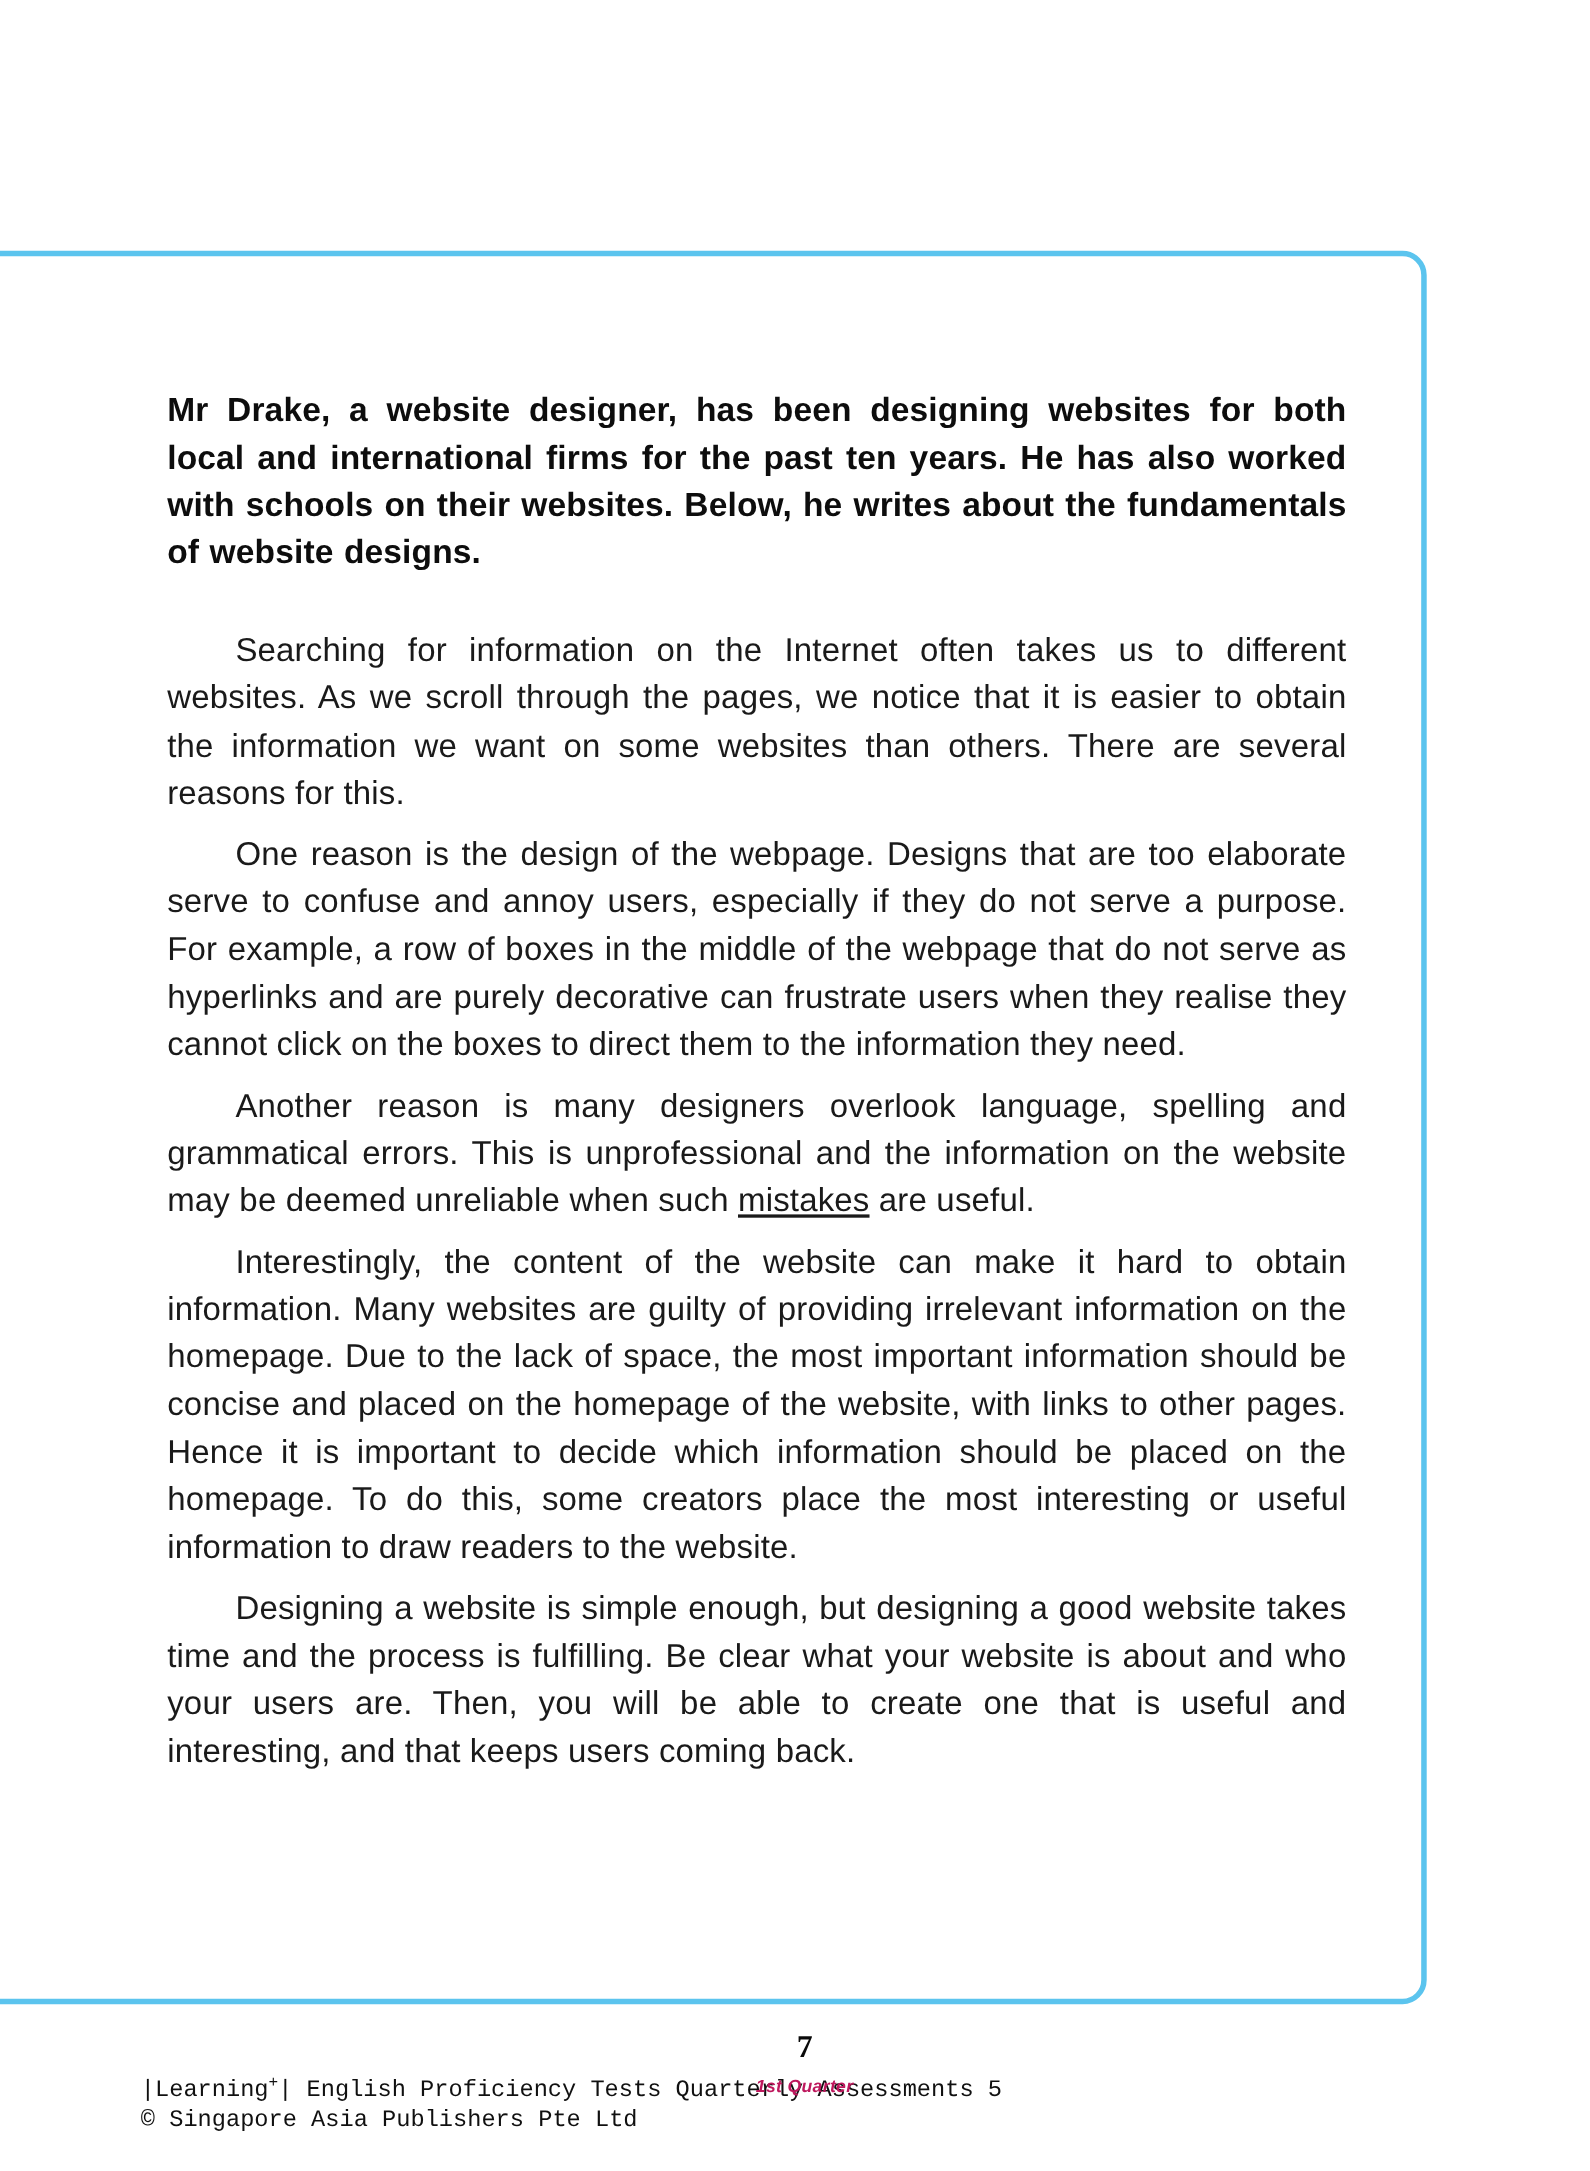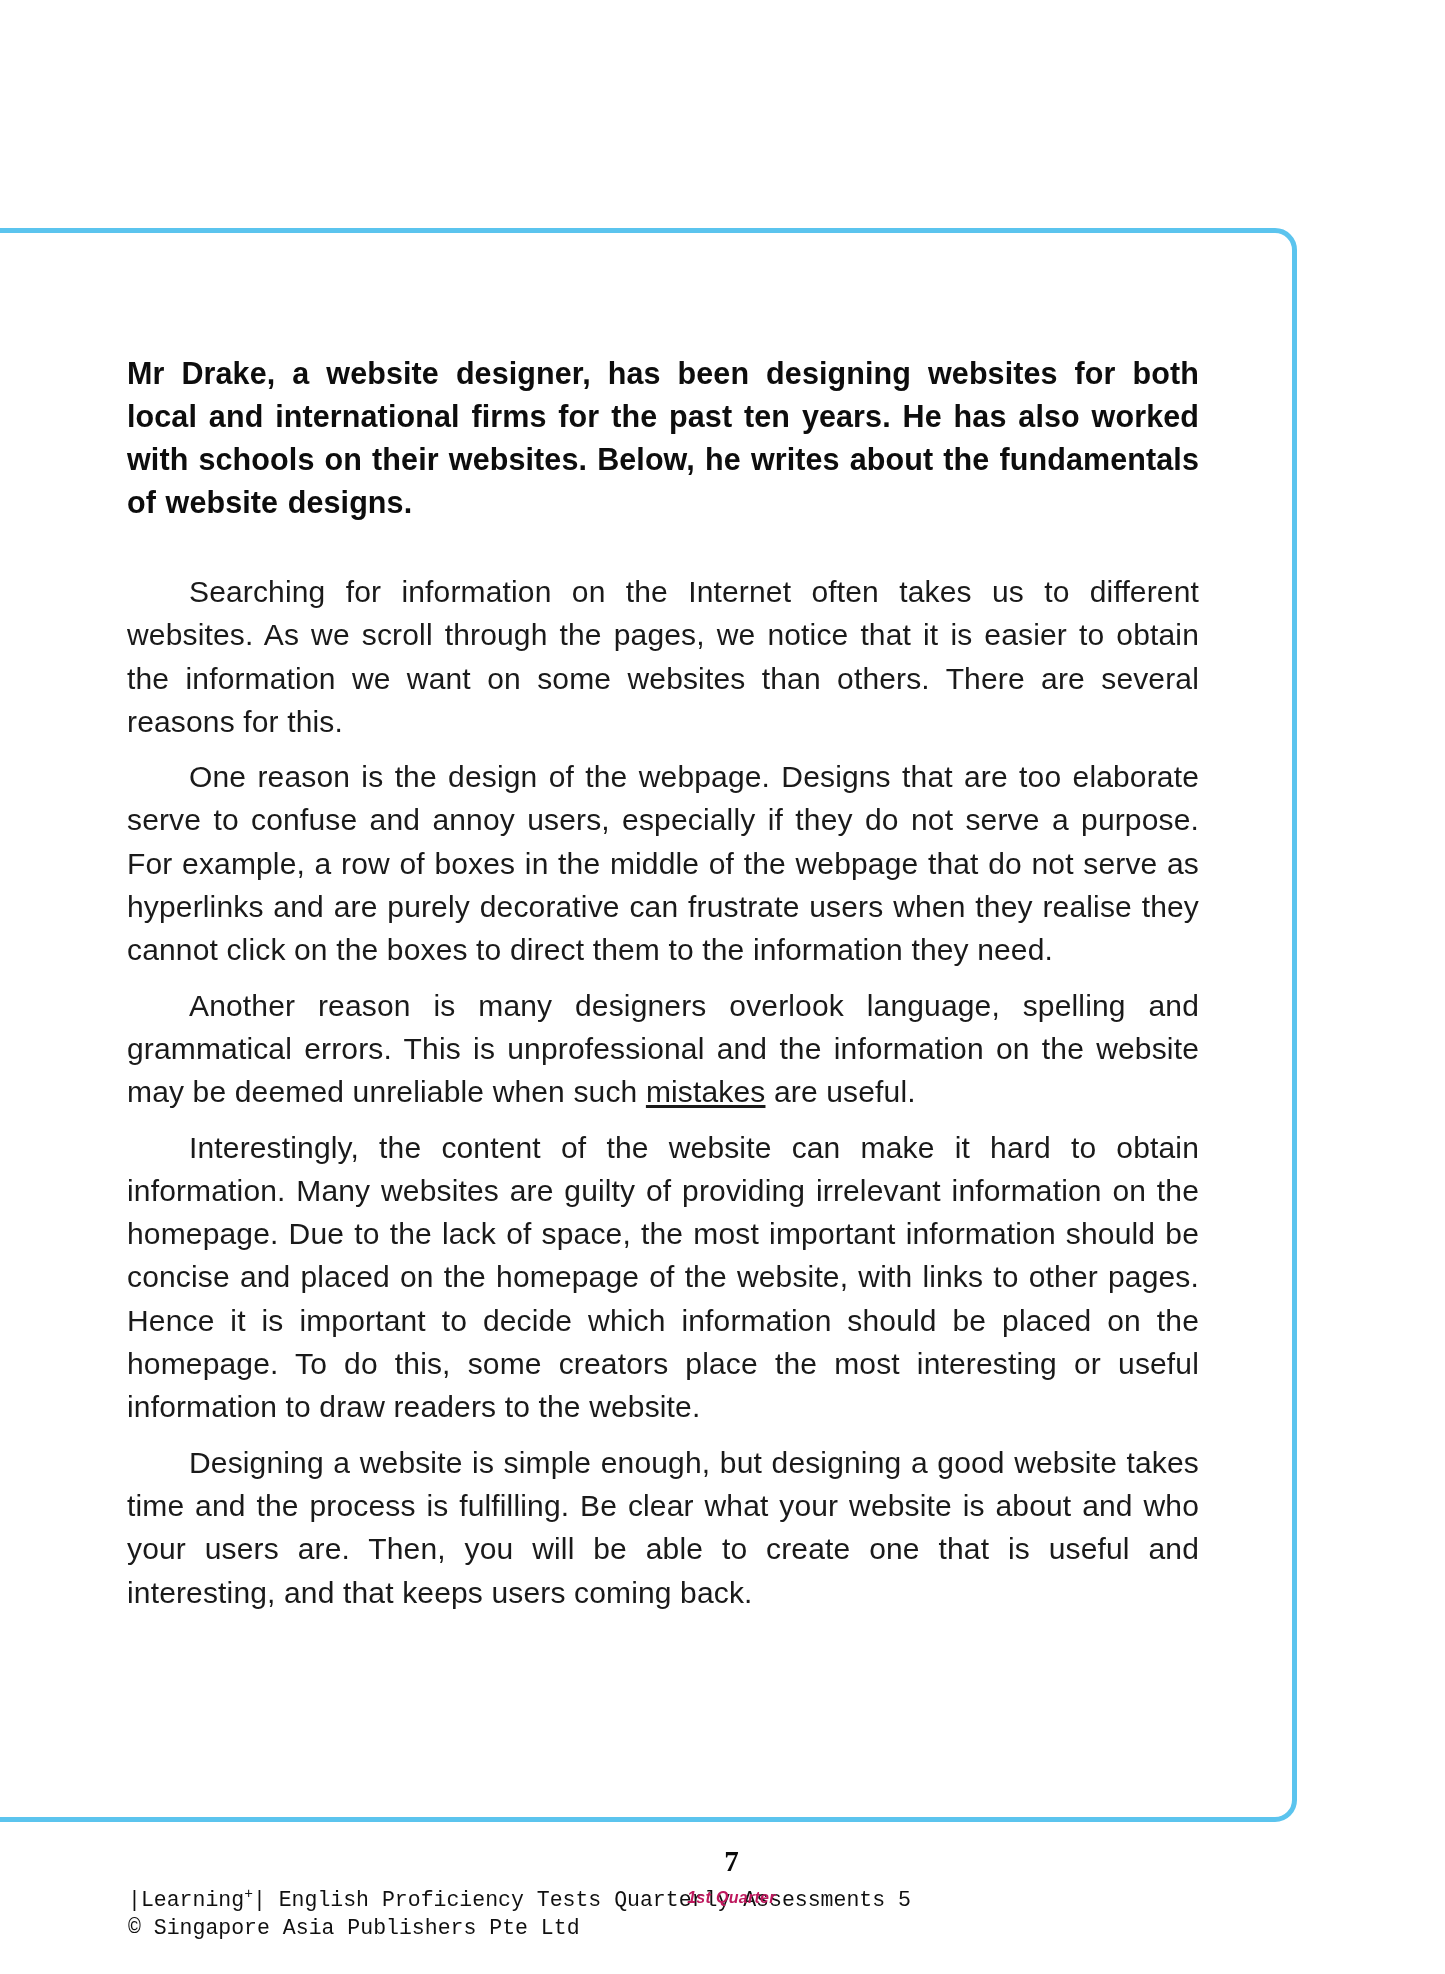--- a/index.html
+++ b/index.html
@@ -33,21 +33,21 @@
     box-sizing: border-box;
     border: 5px solid #5BC4EE;
     border-radius: 22px;
     background: #ffffff;
     pointer-events: none;
   }
 
   
   #text-column {
     position: absolute;
-    left: 127px;
+    left: 152px;
     top: 352px;
     width: 1072px;
   }
 
   .intro-para {
     font-family: "Liberation Sans", sans-serif;
     font-weight: bold;
     font-size: 30.5px;
     line-height: 43px;
     color: #0d0d0d;

